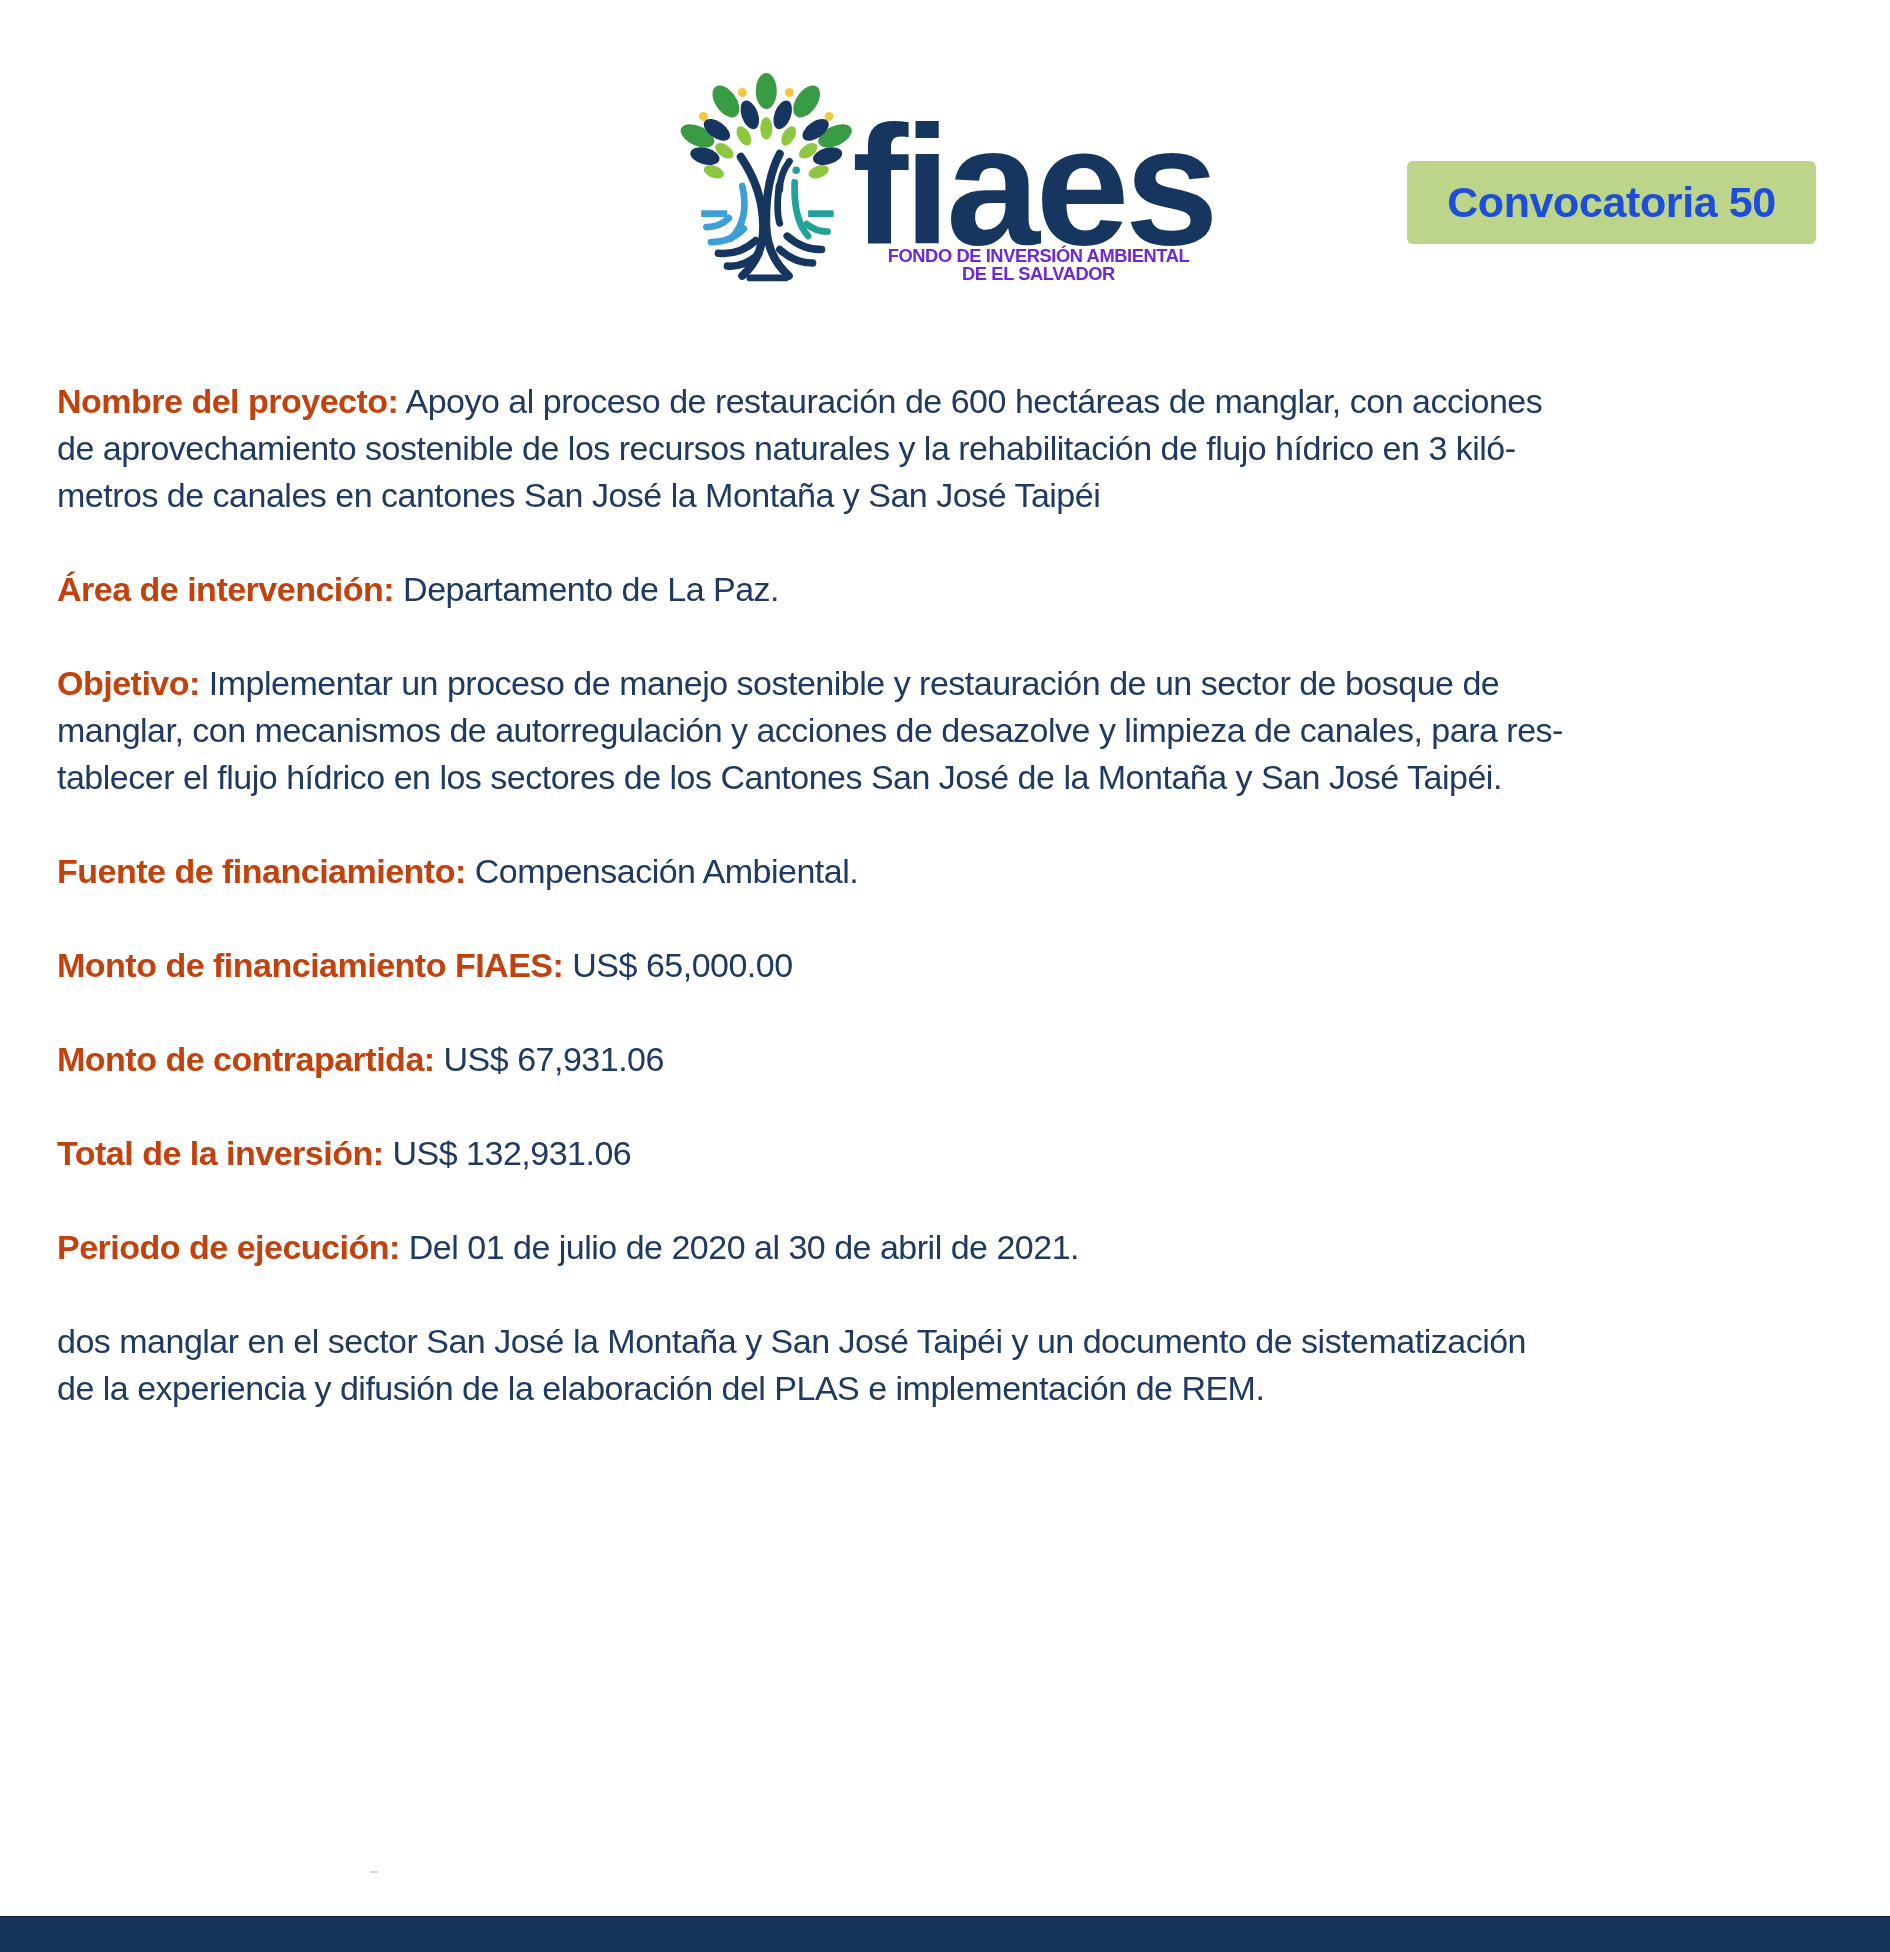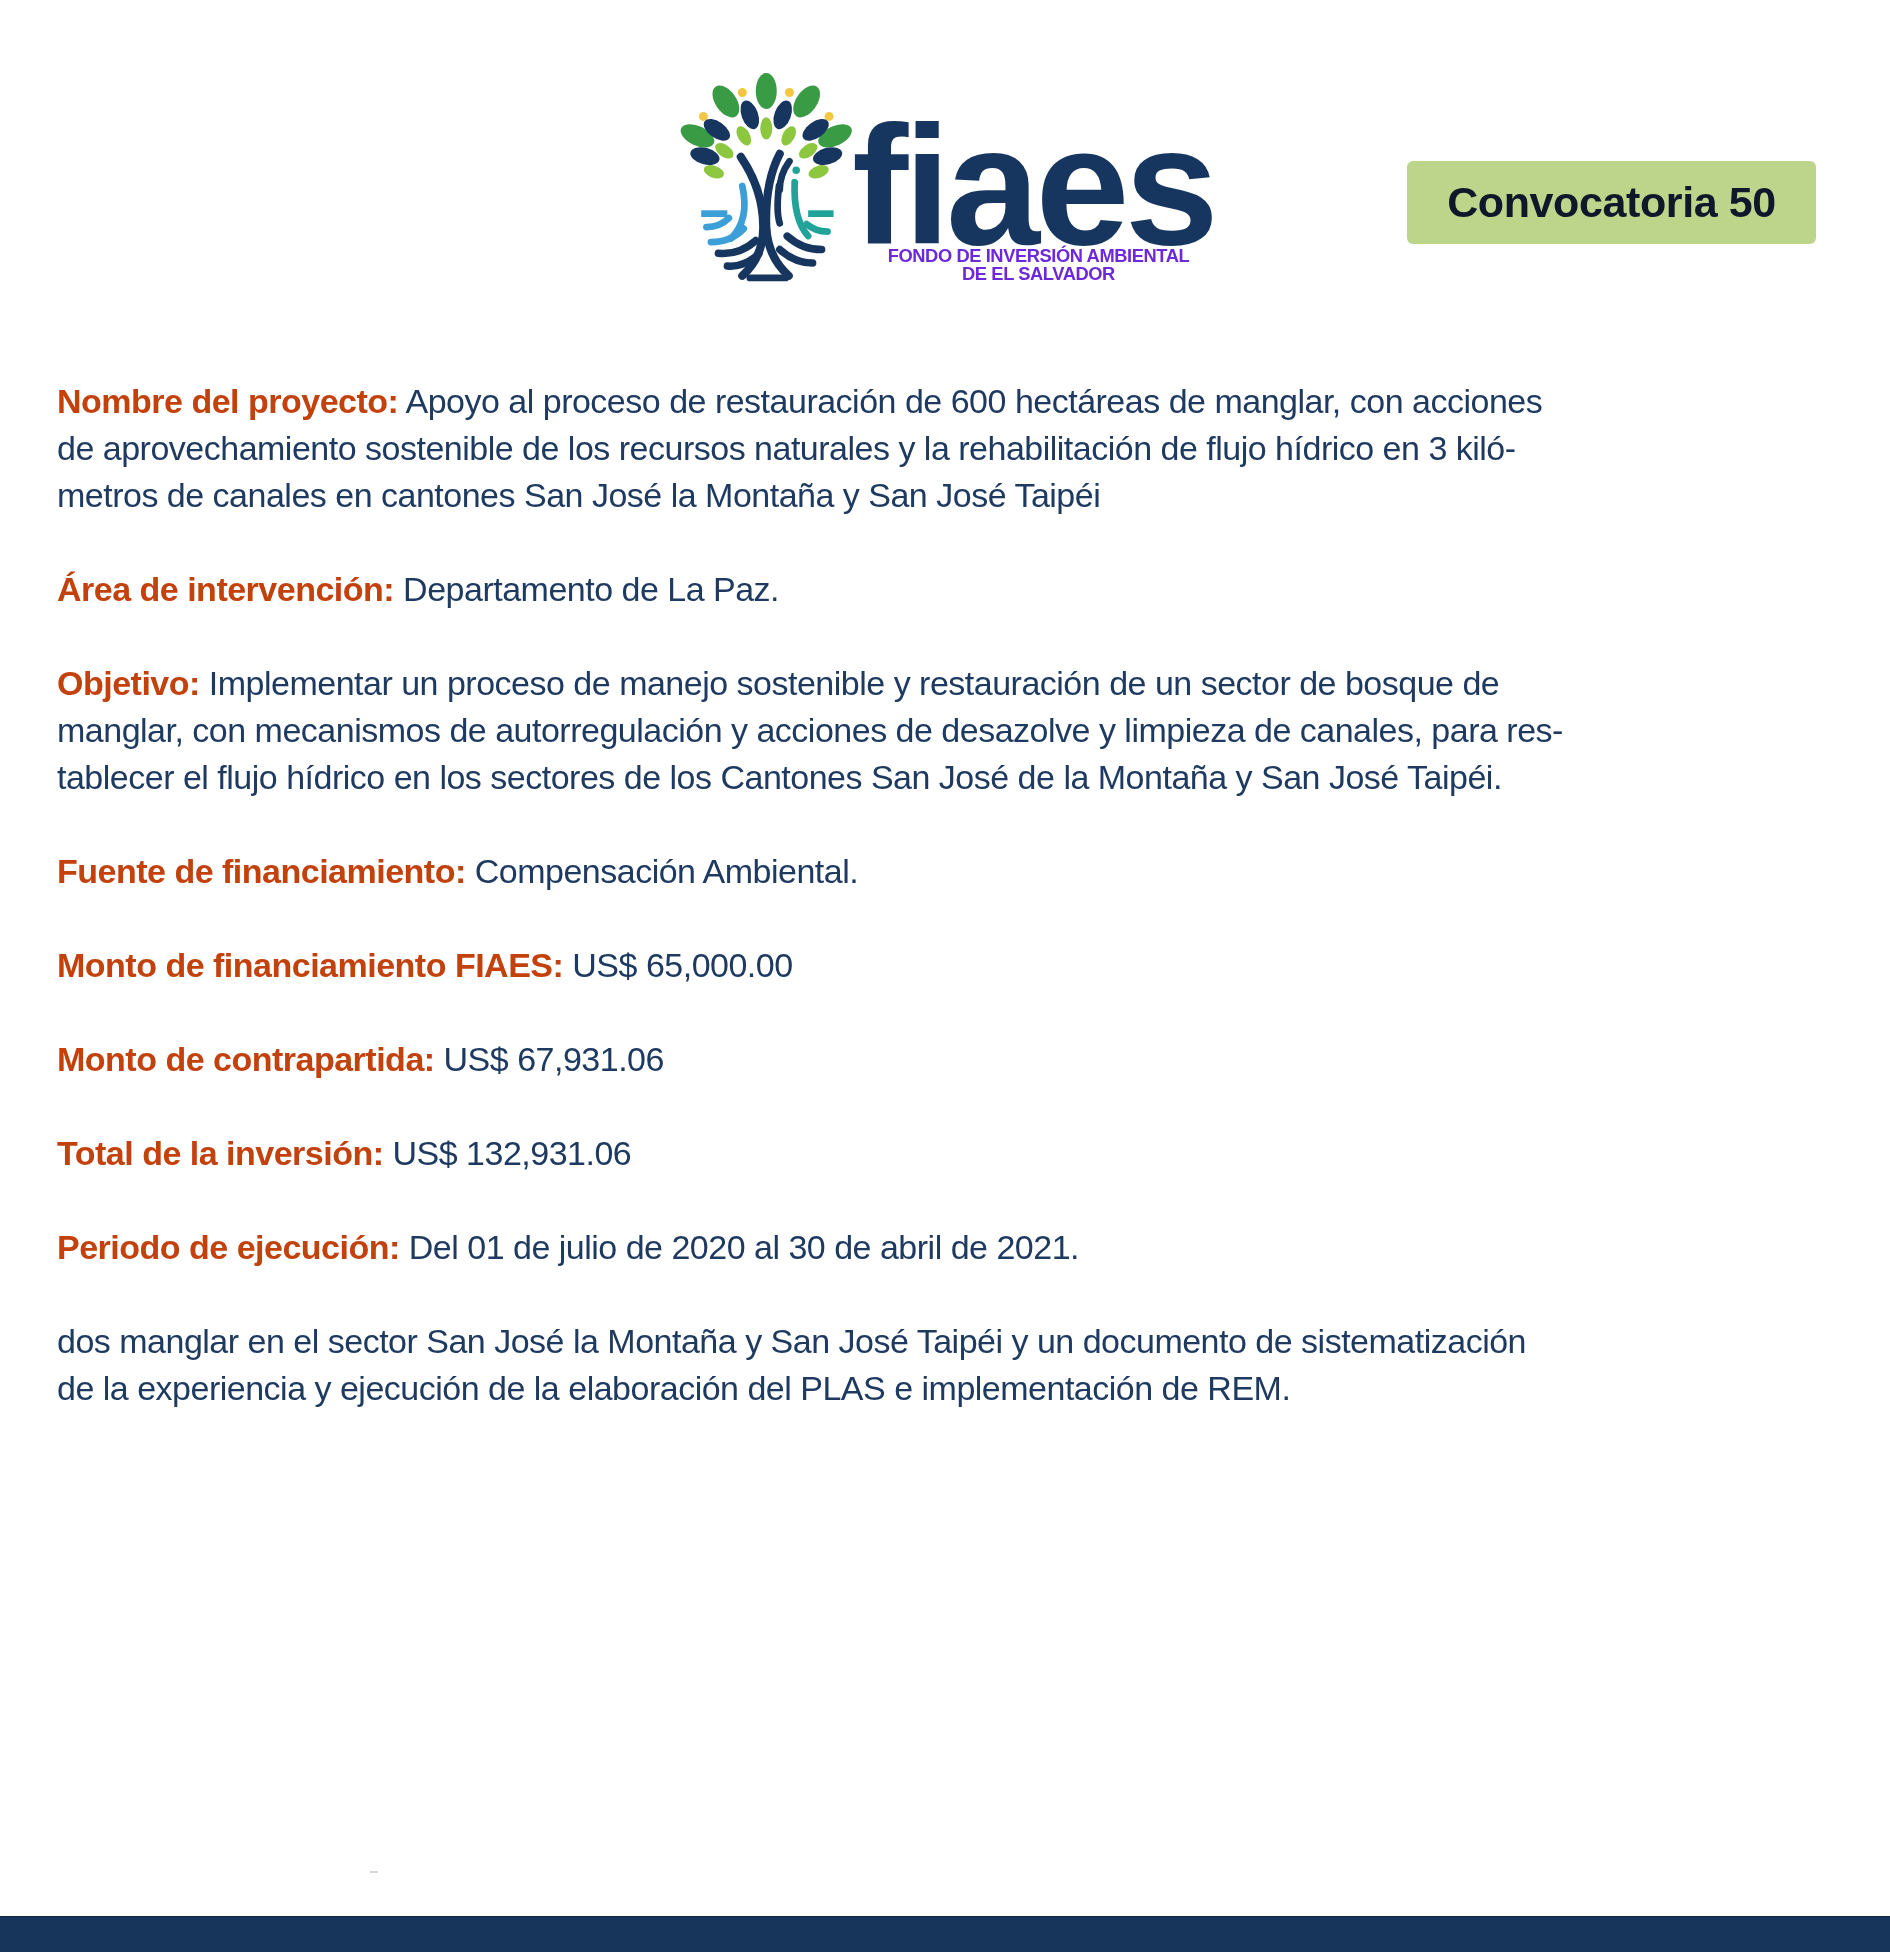--- a/index.html
+++ b/index.html
@@ -58,21 +58,21 @@
       width: 409px;
       height: 83px;
       background: #bdd58b;
       border-radius: 6.1px;
       display: flex;
       align-items: center;
       justify-content: center;
       font-family: "Liberation Sans", sans-serif;
       font-weight: 700;
       font-size: 43px;
-      color: #0f172a;
+      color: #1d4ed8;
       letter-spacing: -0.4px;
     }
     .content {
       position: absolute;
       left: 57px;
       top: 378px;
       width: 1777px;
     }
     .field {
       font-size: 34px;
@@ -194,19 +194,19 @@
     <span class="line"><span class="label">Monto de contrapartida:</span><span class="value"> US$ 67,931.06</span></span>
   </p>
   <p class="field">
     <span class="line"><span class="label">Total de la inversión:</span><span class="value"> US$ 132,931.06</span></span>
   </p>
   <p class="field">
     <span class="line"><span class="label">Periodo de ejecución:</span><span class="value"> Del 01 de julio de 2020 al 30 de abril de  2021.</span></span>
   </p>
   <p class="field">
     <span class="line value">dos manglar en el sector San José la Montaña y San José Taipéi y un documento de sistematización</span>
-    <span class="line value">de la experiencia y ejecución de la elaboración del PLAS e implementación de REM.</span>
+    <span class="line value">de la experiencia y difusión de la elaboración del PLAS e implementación de REM.</span>
   </p>
 </div>
 
 <div class="speck"></div>
 <div class="footer-bar"></div>
 
 
 </body></html>

